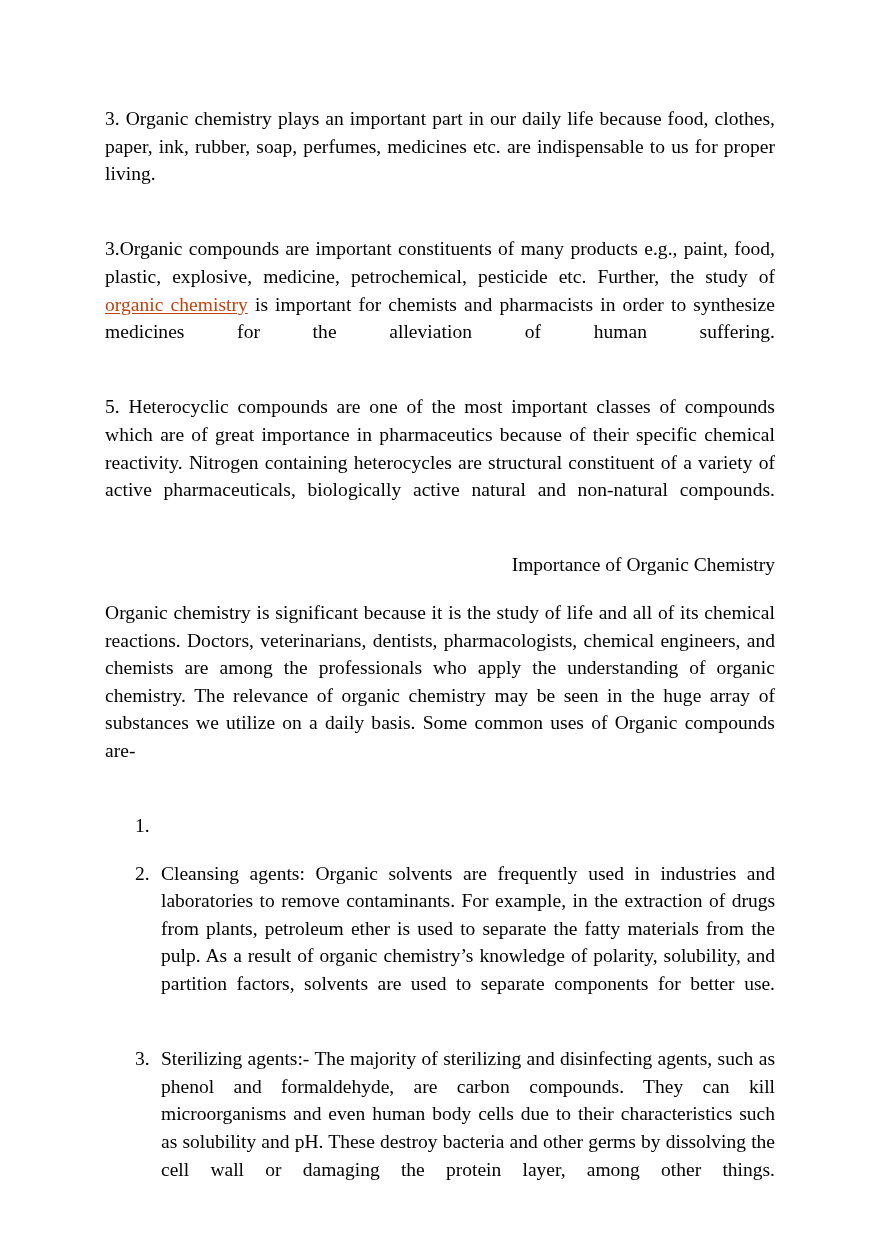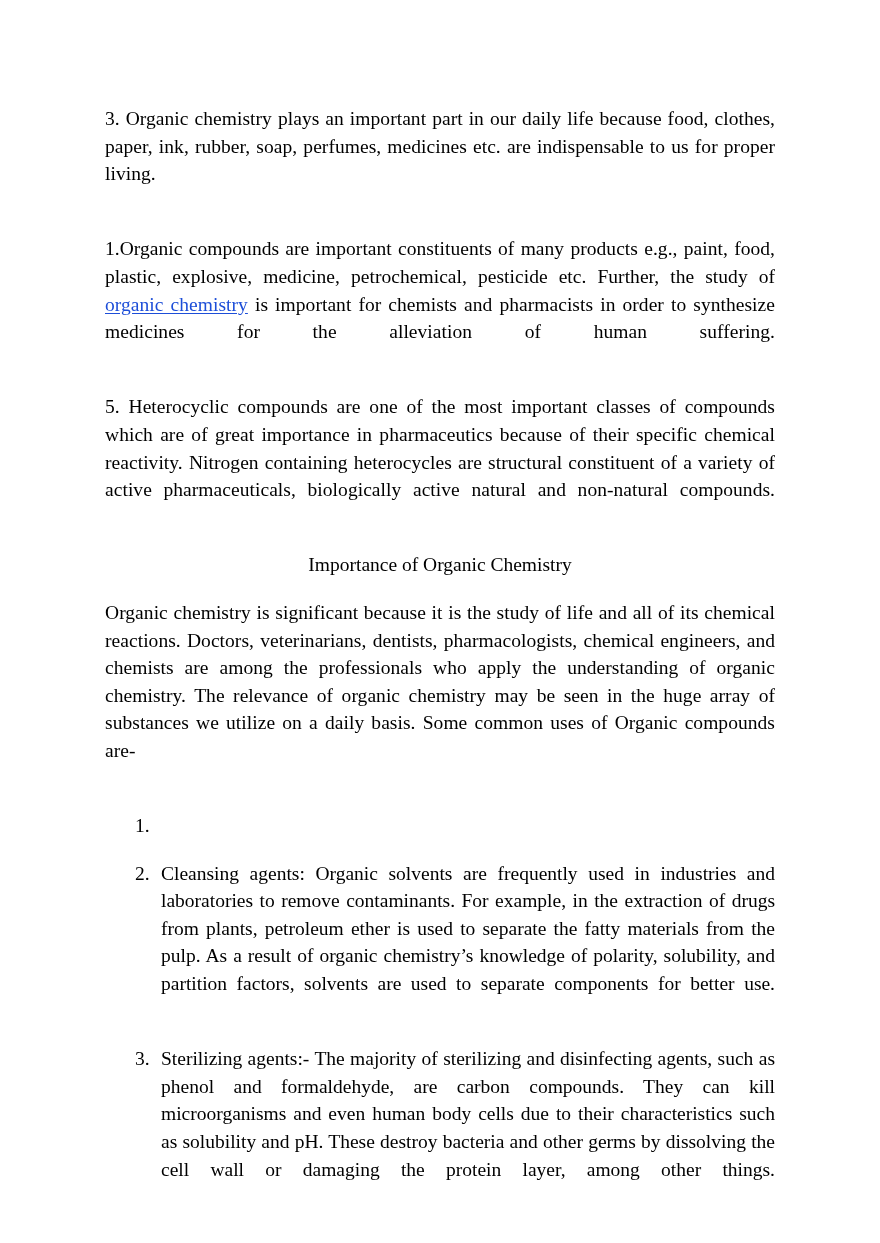--- a/index.html
+++ b/index.html
@@ -34,25 +34,25 @@
     letter-spacing: 0.05px;
   }
   p.para:last-child {
     margin-bottom: 0;
   }
   
   p.heading {
     margin: 0 0 20px 0;
     font-size: 19.5px;
     line-height: 27.6px;
-    text-align: center;
+    text-align: right;
     font-weight: normal;
   }
   a.link {
-    color: #1d4ed8;
+    color: #c2410c;
     text-decoration: underline;
     text-underline-offset: 2px;
   }
   ol.numlist {
     margin: 0;
     padding: 0;
     list-style: none;
     counter-reset: olitem;
   }
   ol.numlist > li {
@@ -85,21 +85,21 @@
   }
 </style>
 </head>
 <body>
 
 <div class="page">
   <div class="content">
 
     <p class="para">3. Organic chemistry plays an important part in our daily life because food, clothes, paper, ink, rubber, soap, perfumes, medicines etc. are indispensable to us for proper living.</p>
 
-    <p class="para"><span>1.Organic compounds are important constituents of many products e.g., paint, food, plastic, explosive, medicine, petrochemical, pesticide etc. Further, the study of </span><a class="link" href="#">organic chemistry</a><span> is important for chemists and pharmacists in order to synthesize medicines for the alleviation of human suffering.</span></p>
+    <p class="para"><span>3.Organic compounds are important constituents of many products e.g., paint, food, plastic, explosive, medicine, petrochemical, pesticide etc. Further, the study of </span><a class="link" href="#">organic chemistry</a><span> is important for chemists and pharmacists in order to synthesize medicines for the alleviation of human suffering.</span></p>
 
     <p class="para">5. Heterocyclic compounds are one of the most important classes of compounds which are of great importance in pharmaceutics because of their specific chemical reactivity. Nitrogen containing heterocycles are structural constituent of a variety of active pharmaceuticals, biologically active natural and non-natural compounds.</p>
 
     <p class="heading">Importance of Organic Chemistry</p>
 
     <p class="para">Organic chemistry is significant because it is the study of life and all of its chemical reactions. Doctors, veterinarians, dentists, pharmacologists, chemical engineers, and chemists are among the professionals who apply the understanding of organic chemistry.  The relevance of organic chemistry may be seen in the huge array of substances we utilize on a daily basis. Some common uses of Organic compounds are-</p>
 
     <ol class="numlist">
       <li>
         <span class="marker">1.</span>

